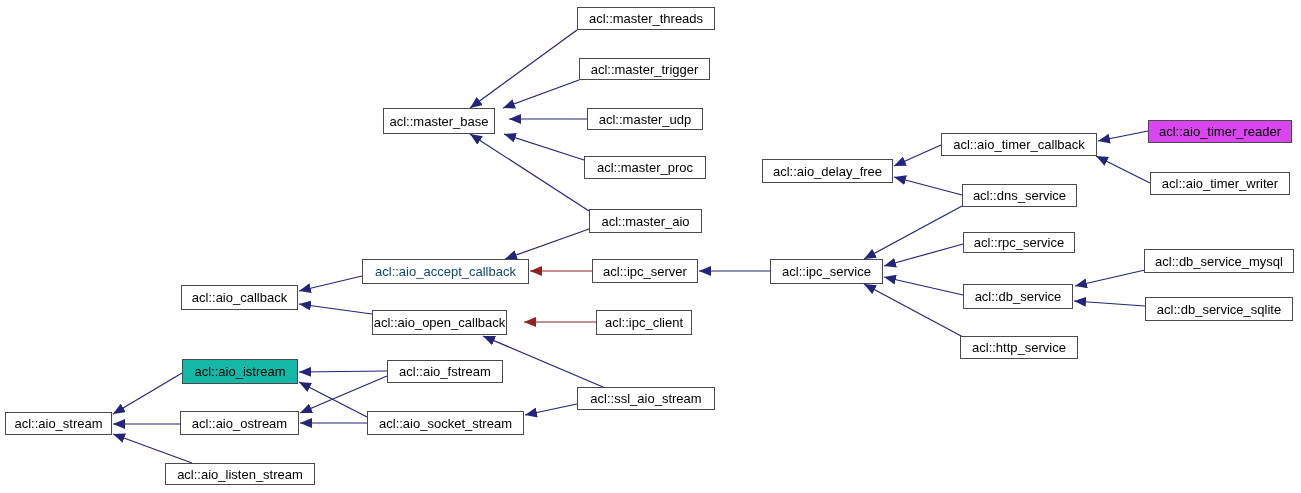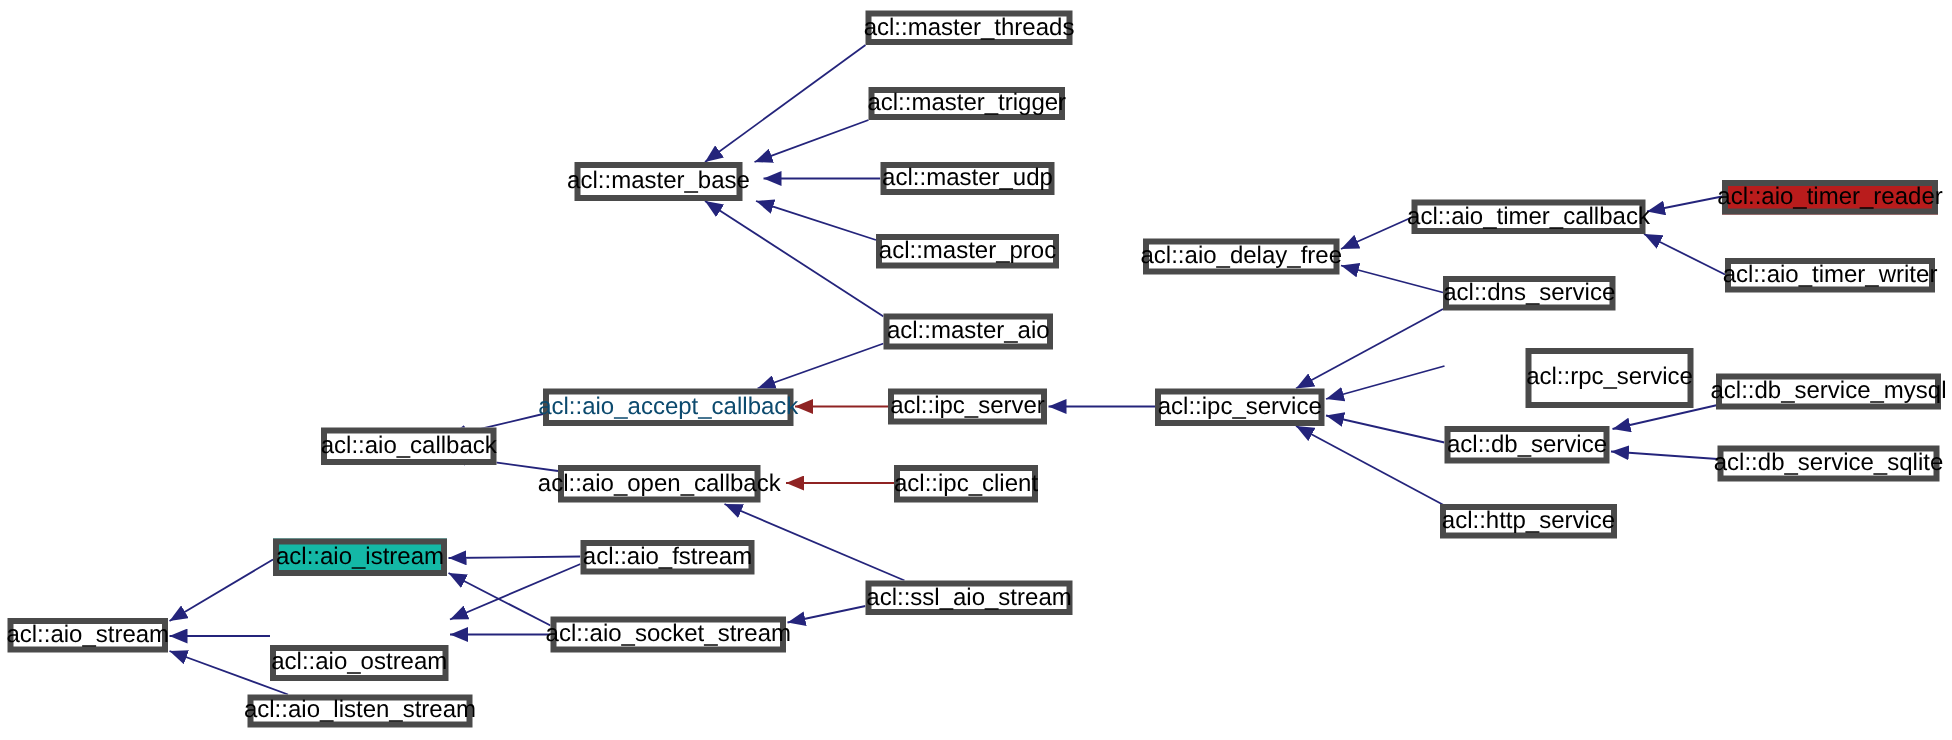--- a/index.html
+++ b/index.html
@@ -20,23 +20,23 @@
     left: 0;
     top: 0;
     width: 1301px;
     height: 493px;
     pointer-events: none;
   }
   .node {
     position: absolute;
     box-sizing: border-box;
     background: #ffffff;
-    border: 4px solid #fca5a5;
+    border: 1px solid #fca5a5;
     color: #000000;
-    font-size: 16px;
+    font-size: 13px;
     line-height: 1;
     display: flex;
     align-items: center;
     justify-content: center;
     white-space: nowrap;
     cursor: pointer;
     z-index: 2;
   }
 </style>
 </head>
@@ -86,32 +86,32 @@
 <div class="node" style="left: 577px; top: 7px; width: 138px; height: 23px; border-color: rgb(74, 74, 74); background: rgb(255, 255, 255); color: rgb(0, 0, 0);">acl::master_threads</div>
     <div class="node" style="left: 579px; top: 58px; width: 131px; height: 22px; border-color: rgb(74, 74, 74); background: rgb(255, 255, 255); color: rgb(0, 0, 0);">acl::master_trigger</div>
     <div class="node" style="left: 587px; top: 108px; width: 116px; height: 22px; border-color: rgb(74, 74, 74); background: rgb(255, 255, 255); color: rgb(0, 0, 0);">acl::master_udp</div>
     <div class="node" style="left: 584px; top: 156px; width: 122px; height: 23px; border-color: rgb(74, 74, 74); background: rgb(255, 255, 255); color: rgb(0, 0, 0);">acl::master_proc</div>
     <div class="node" style="left: 383px; top: 108px; width: 112px; height: 26px; border-color: rgb(74, 74, 74); background: rgb(255, 255, 255); color: rgb(0, 0, 0);">acl::master_base</div>
     <div class="node" style="left: 589px; top: 209px; width: 113px; height: 24px; border-color: rgb(74, 74, 74); background: rgb(255, 255, 255); color: rgb(0, 0, 0);">acl::master_aio</div>
     <div class="node" style="left: 362px; top: 259px; width: 167px; height: 25px; border-color: rgb(74, 74, 74); background: rgb(255, 255, 255); color: #0c4a6e;">acl::aio_accept_callback</div>
     <div class="node" style="left: 592px; top: 259px; width: 106px; height: 24px; border-color: rgb(74, 74, 74); background: rgb(255, 255, 255); color: rgb(0, 0, 0);">acl::ipc_server</div>
     <div class="node" style="left: 372px; top: 310px; width: 135px; height: 25px; border-color: rgb(74, 74, 74); background: rgb(255, 255, 255); color: rgb(0, 0, 0);">acl::aio_open_callback</div>
     <div class="node" style="left: 596px; top: 310px; width: 96px; height: 25px; border-color: rgb(74, 74, 74); background: rgb(255, 255, 255); color: rgb(0, 0, 0);">acl::ipc_client</div>
-    <div class="node" style="left: 181px; top: 285px; width: 117px; height: 25px; border-color: rgb(74, 74, 74); background: rgb(255, 255, 255); color: rgb(0, 0, 0); margin-left: 33px;">acl::aio_callback</div>
+    <div class="node" style="left: 181px; top: 285px; width: 117px; height: 25px; border-color: rgb(74, 74, 74); background: rgb(255, 255, 255); color: rgb(0, 0, 0);">acl::aio_callback</div>
     <div class="node" style="left: 182px; top: 359px; width: 116px; height: 25px; border-color: rgb(74, 74, 74); background: #14b8a6; color: rgb(0, 0, 0);">acl::aio_istream</div>
-    <div class="node" style="left: 180px; top: 430px; width: 119px; height: 24px; border-color: rgb(74, 74, 74); background: rgb(255, 255, 255); color: rgb(0, 0, 0);">acl::aio_ostream</div>
+    <div class="node" style="left: 180px; top: 411px; width: 119px; height: 24px; border-color: rgb(74, 74, 74); background: rgb(255, 255, 255); color: rgb(0, 0, 0);">acl::aio_ostream</div>
     <div class="node" style="left: 5px; top: 412px; width: 107px; height: 23px; border-color: rgb(74, 74, 74); background: rgb(255, 255, 255); color: rgb(0, 0, 0);">acl::aio_stream</div>
     <div class="node" style="left: 165px; top: 463px; width: 150px; height: 22px; border-color: rgb(74, 74, 74); background: rgb(255, 255, 255); color: rgb(0, 0, 0);">acl::aio_listen_stream</div>
     <div class="node" style="left: 387px; top: 360px; width: 116px; height: 23px; border-color: rgb(74, 74, 74); background: rgb(255, 255, 255); color: rgb(0, 0, 0); text-align: right;">acl::aio_fstream</div>
     <div class="node" style="left: 577px; top: 387px; width: 138px; height: 23px; border-color: rgb(74, 74, 74); background: rgb(255, 255, 255); color: rgb(0, 0, 0);">acl::ssl_aio_stream</div>
     <div class="node" style="left: 367px; top: 411px; width: 157px; height: 24px; border-color: rgb(74, 74, 74); background: rgb(255, 255, 255); color: rgb(0, 0, 0);">acl::aio_socket_stream</div>
     <div class="node" style="left: 762px; top: 159px; width: 131px; height: 24px; border-color: rgb(74, 74, 74); background: rgb(255, 255, 255); color: rgb(0, 0, 0);">acl::aio_delay_free</div>
     <div class="node" style="left: 941px; top: 133px; width: 156px; height: 23px; border-color: rgb(74, 74, 74); background: rgb(255, 255, 255); color: rgb(0, 0, 0);">acl::aio_timer_callback</div>
-    <div class="node" style="left: 1148px; top: 120px; width: 144px; height: 23px; border-color: rgb(74, 74, 74); background: #b91c1c; color: rgb(0, 0, 0);">acl::aio_timer_reader</div>
+    <div class="node" style="left: 1148px; top: 120px; width: 144px; height: 23px; border-color: rgb(74, 74, 74); background: #d946ef; color: rgb(0, 0, 0);">acl::aio_timer_reader</div>
     <div class="node" style="left: 1150px; top: 172px; width: 140px; height: 23px; border-color: rgb(74, 74, 74); background: rgb(255, 255, 255); color: rgb(0, 0, 0);">acl::aio_timer_writer</div>
     <div class="node" style="left: 962px; top: 184px; width: 115px; height: 23px; border-color: rgb(74, 74, 74); background: rgb(255, 255, 255); color: rgb(0, 0, 0);">acl::dns_service</div>
-    <div class="node" style="left: 1017px; top: 232px; width: 112px; height: 40px; border-color: rgb(74, 74, 74); background: rgb(255, 255, 255); color: rgb(0, 0, 0);">acl::rpc_service</div>
+    <div class="node" style="left: 963px; top: 232px; width: 112px; height: 21px; border-color: rgb(74, 74, 74); background: rgb(255, 255, 255); color: rgb(0, 0, 0);">acl::rpc_service</div>
     <div class="node" style="left: 770px; top: 259px; width: 113px; height: 25px; border-color: rgb(74, 74, 74); background: rgb(255, 255, 255); color: rgb(0, 0, 0);">acl::ipc_service</div>
     <div class="node" style="left: 963px; top: 284px; width: 110px; height: 25px; border-color: rgb(74, 74, 74); background: rgb(255, 255, 255); color: rgb(0, 0, 0);">acl::db_service</div>
     <div class="node" style="left: 960px; top: 336px; width: 118px; height: 23px; border-color: rgb(74, 74, 74); background: rgb(255, 255, 255); color: rgb(0, 0, 0);">acl::http_service</div>
     <div class="node" style="left: 1144px; top: 249px; width: 150px; height: 24px; border-color: rgb(74, 74, 74); background: rgb(255, 255, 255); color: rgb(0, 0, 0);">acl::db_service_mysql</div>
     <div class="node" style="left: 1145px; top: 297px; width: 148px; height: 24px; border-color: rgb(74, 74, 74); background: rgb(255, 255, 255); color: rgb(0, 0, 0);">acl::db_service_sqlite</div>
   </div>
 
 </body></html>

